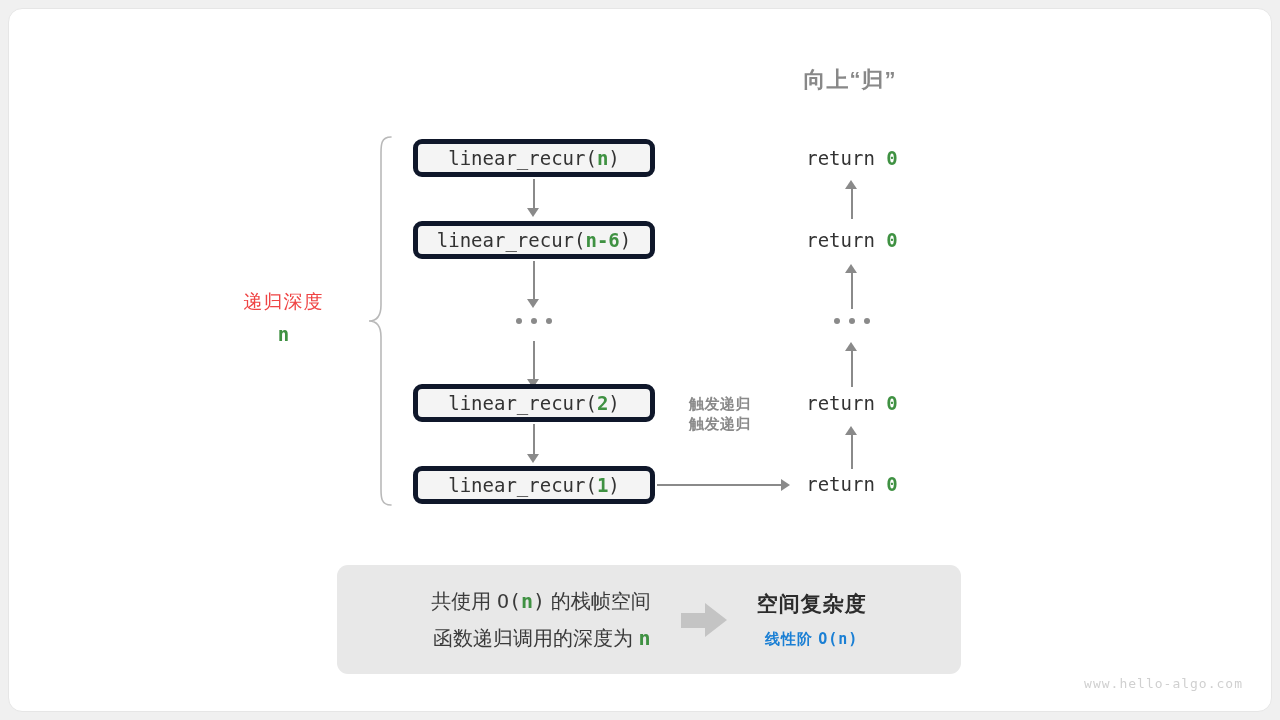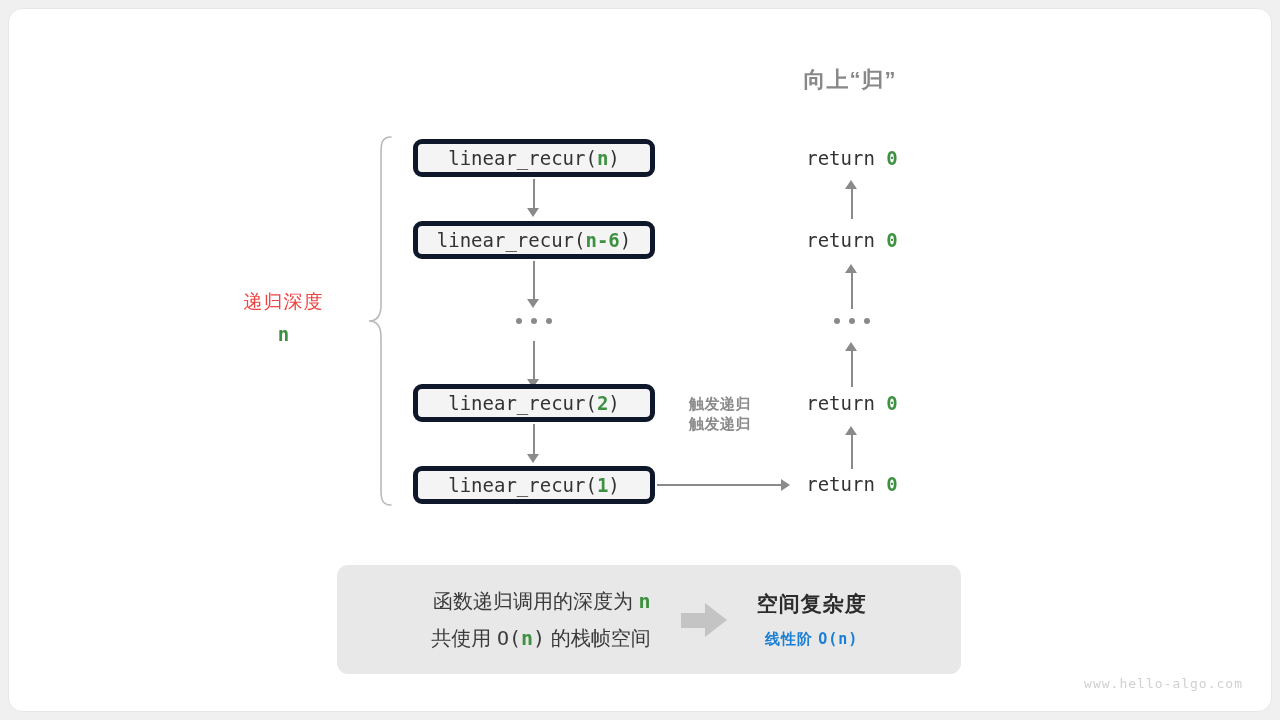--- a/index.html
+++ b/index.html
@@ -310,27 +310,27 @@
 
   <div class="abs ret" style="left:718px; top:464px; width:250px;">
     <span>return</span>
     <span class="zero">0</span>
   </div>
 
   <div id="summary" class="abs" style="left:328px; top:556px; width:624px; height:109px;">
 
     <div class="sum-left">
       <div>
-        <span>函数递归调用的深度为</span>
-        <span class="g">n</span>
-      </div>
-      <div>
         <span>共使用</span>
         <span class="mono">O(</span><span class="g">n</span><span class="mono">)</span>
         <span>的栈帧空间</span>
+      </div>
+      <div>
+        <span>函数递归调用的深度为</span>
+        <span class="g">n</span>
       </div>
     </div>
 
     <div class="sum-arrow">
       <div class="shaft"></div>
       <div class="head"></div>
     </div>
 
     <div class="sum-right">
       <span class="title">空间复杂度</span>

